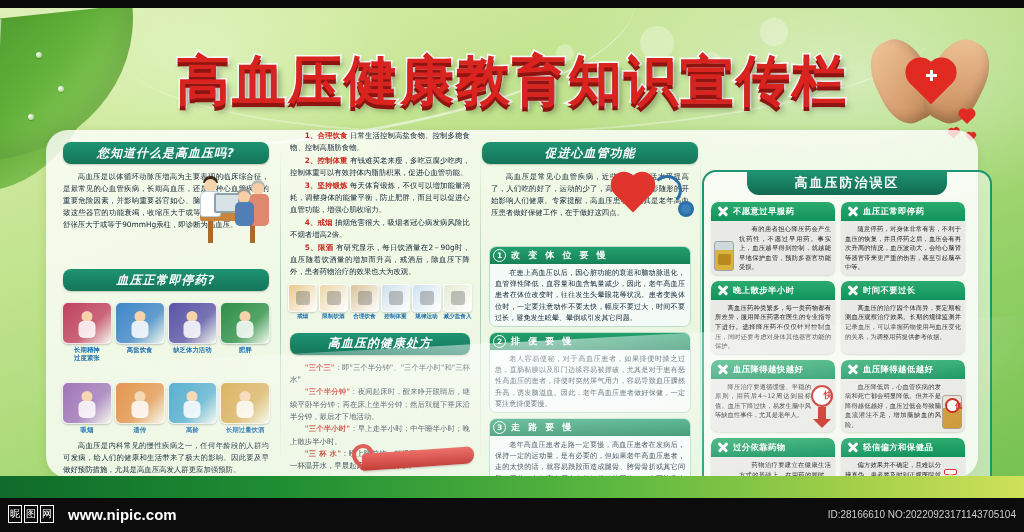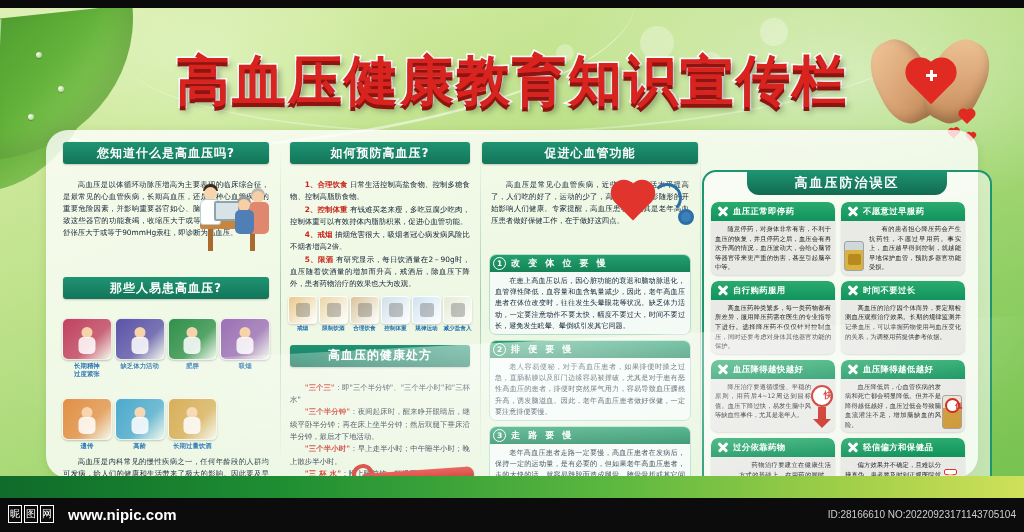--- a/index.html
+++ b/index.html
@@ -89,26 +89,27 @@
   .c1{ left:8px; width:224px; }
   .c2{ left:236px; width:196px; }
   .c3{ left:436px; width:216px; }
   .c4{ left:656px; width:268px; }
 
   .divider{ position:absolute; top:14px; width:1px; height:320px;
     background:linear-gradient(to bottom, rgba(20,120,90,0), rgba(20,120,90,.35), rgba(20,120,90,0)); }
 
   
   .pill{
-    margin:12px auto 15px; width:92%; height:22px; border-radius:3px;
+    margin:12px auto 7px; width:92%; height:22px; border-radius:8px;
     background:linear-gradient(to bottom,#1f9472,#137559);
     color:#fff; font-size:12px; font-weight:bold; letter-spacing:1px;
     display:flex; align-items:center; justify-content:center;
     box-shadow:0 1px 2px rgba(0,0,0,.2);
     font-family:"DejaVu Sans","Liberation Sans",sans-serif;
+    font-style:italic;
   }
   .pill.wide{ width:100%; }
 
   .body-text{
     font-size:7.4px; line-height:1.62; color:#123; text-align:justify;
     padding:0 9px; text-indent:2em;
     font-family:"DejaVu Sans","Liberation Sans",sans-serif;
   }
 
   
@@ -310,30 +311,39 @@
             <div class="di-p2-hair"></div>
             <div class="di-p2-h"></div>
             <div class="di-p2-b"></div>
             <div class="di-p1-hair"></div>
             <div class="di-p1-h"></div>
             <div class="di-p1-b"></div>
           </div>
           <div class="body-text">高血压是以体循环动脉压增高为主要表现的临床综合征，是最常见的心血管疾病，长期高血压，还是多种心血管疾病的重要危险因素，并影响重要器官如心、脑、肾的功能，最终导致这些器官的功能衰竭，收缩压大于或等于140mmHg和(或)舒张压大于或等于90mmHg汞柱，即诊断为高血压。</div>
         </div>
 
-        <div class="pill">那些人易患高血压?</div>
+        <div class="pill">血压正常即停药?</div>
         <div class="icon-grid" id="risk-grid">
             <div class="ig-cell">
               <div class="ig-box" style="background: linear-gradient(135deg, rgb(192, 65, 95), rgba(192, 65, 95, 0.8) 60%, rgba(255, 255, 255, 0.333));">
                 <div class="ig-fig" style="width: 26px; height: 30px; position: absolute;">
                   <div style="position:absolute;left:50%;transform:translateX(-50%);top:2px;width:11px;height:11px;border-radius:50%;background:#f6d3ab;"></div>
                   <div style="position:absolute;left:50%;transform:translateX(-50%);top:12px;width:17px;height:17px;border-radius:5px;background:rgba(255,255,255,.85);"></div>
                 </div>
               </div>
               <div class="ig-label">长期精神<br>过度紧张</div>
+            </div>
+            <div class="ig-cell">
+              <div class="ig-box" style="background: linear-gradient(135deg, rgb(63, 134, 200), rgba(63, 134, 200, 0.8) 60%, rgba(255, 255, 255, 0.333));">
+                <div class="ig-fig" style="width: 26px; height: 30px; position: absolute;">
+                  <div style="position:absolute;left:50%;transform:translateX(-50%);top:2px;width:11px;height:11px;border-radius:50%;background:#f6d3ab;"></div>
+                  <div style="position:absolute;left:50%;transform:translateX(-50%);top:12px;width:17px;height:17px;border-radius:5px;background:rgba(255,255,255,.85);"></div>
+                </div>
+              </div>
+              <div class="ig-label">高盐饮食</div>
             </div>
             <div class="ig-cell">
               <div class="ig-box" style="background: linear-gradient(135deg, rgb(91, 83, 168), rgba(91, 83, 168, 0.8) 60%, rgba(255, 255, 255, 0.333));">
                 <div class="ig-fig" style="width: 26px; height: 30px; position: absolute;">
                   <div style="position:absolute;left:50%;transform:translateX(-50%);top:2px;width:11px;height:11px;border-radius:50%;background:#f6d3ab;"></div>
                   <div style="position:absolute;left:50%;transform:translateX(-50%);top:12px;width:17px;height:17px;border-radius:5px;background:rgba(255,255,255,.85);"></div>
                 </div>
               </div>
               <div class="ig-label">缺乏体力活动</div>
             </div>
@@ -382,24 +392,24 @@
               </div>
               <div class="ig-label">长期过量饮酒</div>
             </div>
           </div>
 
         <div class="body-text" style="margin-top:6px;">高血压是内科常见的慢性疾病之一，任何年龄段的人群均可发病，给人们的健康和生活带来了极大的影响。因此要及早做好预防措施，尤其是高血压高发人群更应加强预防。</div>
         <div class="banner">控制高血压　享受健康生活</div>
       </div>
 
       <div class="col c2">
-        <div class="pill">如何预防高血压?</div>
         <div class="num-list" id="prev-list">
             <div class="num-item"><span class="num-k">1、合理饮食</span><span> 日常生活控制高盐食物、控制多糖食物、控制高脂肪食物。</span></div>
             <div class="num-item"><span class="num-k">2、控制体重</span><span> 有钱难买老来瘦，多吃豆腐少吃肉，控制体重可以有效持体内脂肪积累，促进心血管功能。</span></div>
+            <div class="num-item"><span class="num-k">3、坚持锻炼</span><span> 每天体育锻炼，不仅可以增加能量消耗，调整身体的能量平衡，防止肥胖，而且可以促进心血管功能，增强心肌收缩力。</span></div>
             <div class="num-item"><span class="num-k">4、戒烟</span><span> 抽烟危害很大，吸烟者冠心病发病风险比不烟者增高2倍。</span></div>
             <div class="num-item"><span class="num-k">5、限酒</span><span> 有研究显示，每日饮酒量在2－90g时，血压随着饮酒量的增加而升高，戒酒后，除血压下降外，患者药物治疗的效果也大为改观。</span></div>
           </div>
         <div class="strip" id="prev-strip">
             <div class="strip-cell">
               <div class="strip-box" style="background: linear-gradient(135deg, rgb(232, 201, 138), rgb(255, 255, 255));">
                 <div style="position:absolute;left:50%;top:50%;transform:translate(-50%,-50%);width:14px;height:14px;border-radius:3px;background:rgba(90,90,90,.35);"></div>
               </div>
               <div class="strip-label">戒烟</div>
             </div>
@@ -460,21 +470,21 @@
             <div class="st-bell"></div>
           </div>
           <div class="body-text">高血压是常见心血管疾病，近些年来，生活水平提高了，人们吃的好了，运动的少了，高血压也就如影随形的开始影响人们健康。专家提醒，高血压患者，尤其是老年高血压患者做好保健工作，在于做好这四点。</div>
         </div>
         <div id="steps">
             <div class="step">
               <div class="step-hd">
                 <div class="step-no">1</div>
                 <div class="step-tt">改 变 体 位 要 慢</div>
               </div>
-              <div class="step-bd">在患上高血压以后，因心脏功能的衰退和脑动脉退化，血管弹性降低，血容量和血含氧量减少，因此，老年高血压患者在体位改变时，往往发生头晕眼花等状况。缺乏体力活动，一定要注意动作不要太快，幅度不要过大，时间不要过长，避免发生眩晕、晕倒或引发其它问题。</div>
+              <div class="step-bd">在患上高血压以后，因心脏功能的衰退和脑动脉退化，血管弹性降低，血容量和血含氧量减少，因此，老年高血压患者在体位改变时，往往发生头晕眼花等状况。患者变换体位时，一定要注意动作不要太快，幅度不要过大，时间不要过长，避免发生眩晕、晕倒或引发其它问题。</div>
             </div>
             <div class="step">
               <div class="step-hd">
                 <div class="step-no">2</div>
                 <div class="step-tt">排 便 要 慢</div>
               </div>
               <div class="step-bd">老人容易便秘，对于高血压患者，如果排便时操之过急，直肠黏膜以及肛门边缘容易被撑破，尤其是对于患有恶性高血压的患者，排便时突然屏气用力，容易导致血压骤然升高，诱发脑溢血。因此，老年高血压患者做好保健，一定要注意排便要慢。</div>
             </div>
             <div class="step">
               <div class="step-hd">
@@ -486,35 +496,35 @@
           </div>
       </div>
 
       <div class="col c4">
         <div class="c4-box">
           <div class="c4-title">高血压防治误区</div>
           <div class="myth-grid" id="myth-grid">
               <div class="myth">
                 <div class="myth-hd">
                   <div class="xmark"></div>
+                  <div class="myth-tt">不愿意过早服药</div>
+                </div>
+                <div class="myth-bd pl">有的患者担心降压药会产生抗药性，不愿过早用药。事实上，血压越早得到控制，就越能早地保护血管，预防多器官功能受损。<div class="mi mi-bottle"></div></div>
+              </div>
+              <div class="myth">
+                <div class="myth-hd">
+                  <div class="xmark"></div>
                   <div class="myth-tt">血压正常即停药</div>
                 </div>
                 <div class="myth-bd">随意停药，对身体非常有害，不利于血压的恢复，并且停药之后，血压会有再次升高的情况，血压波动大，会给心脑肾等器官带来更严重的伤害，甚至引起脑卒中等。</div>
               </div>
               <div class="myth">
                 <div class="myth-hd">
                   <div class="xmark"></div>
-                  <div class="myth-tt">不愿意过早服药</div>
-                </div>
-                <div class="myth-bd pl">有的患者担心降压药会产生抗药性，不愿过早用药。事实上，血压越早得到控制，就越能早地保护血管，预防多器官功能受损。<div class="mi mi-bottle"></div></div>
-              </div>
-              <div class="myth">
-                <div class="myth-hd">
-                  <div class="xmark"></div>
-                  <div class="myth-tt">自行购药服用</div>
+                  <div class="myth-tt">晚上散步半小时</div>
                 </div>
                 <div class="myth-bd">高血压药种类繁多，每一类药物都有所差异，服用降压药需在医生的专业指导下进行。选择降压药不仅仅针对控制血压，同时还要考虑对身体其他器官功能的保护。</div>
               </div>
               <div class="myth">
                 <div class="myth-hd">
                   <div class="xmark"></div>
                   <div class="myth-tt">时间不要过长</div>
                 </div>
                 <div class="myth-bd">高血压的治疗因个体而异，要定期检测血压观察治疗效果。长期的规律监测并记录血压，可以掌握药物使用与血压变化的关系，为调整用药提供参考依据。</div>
               </div>

